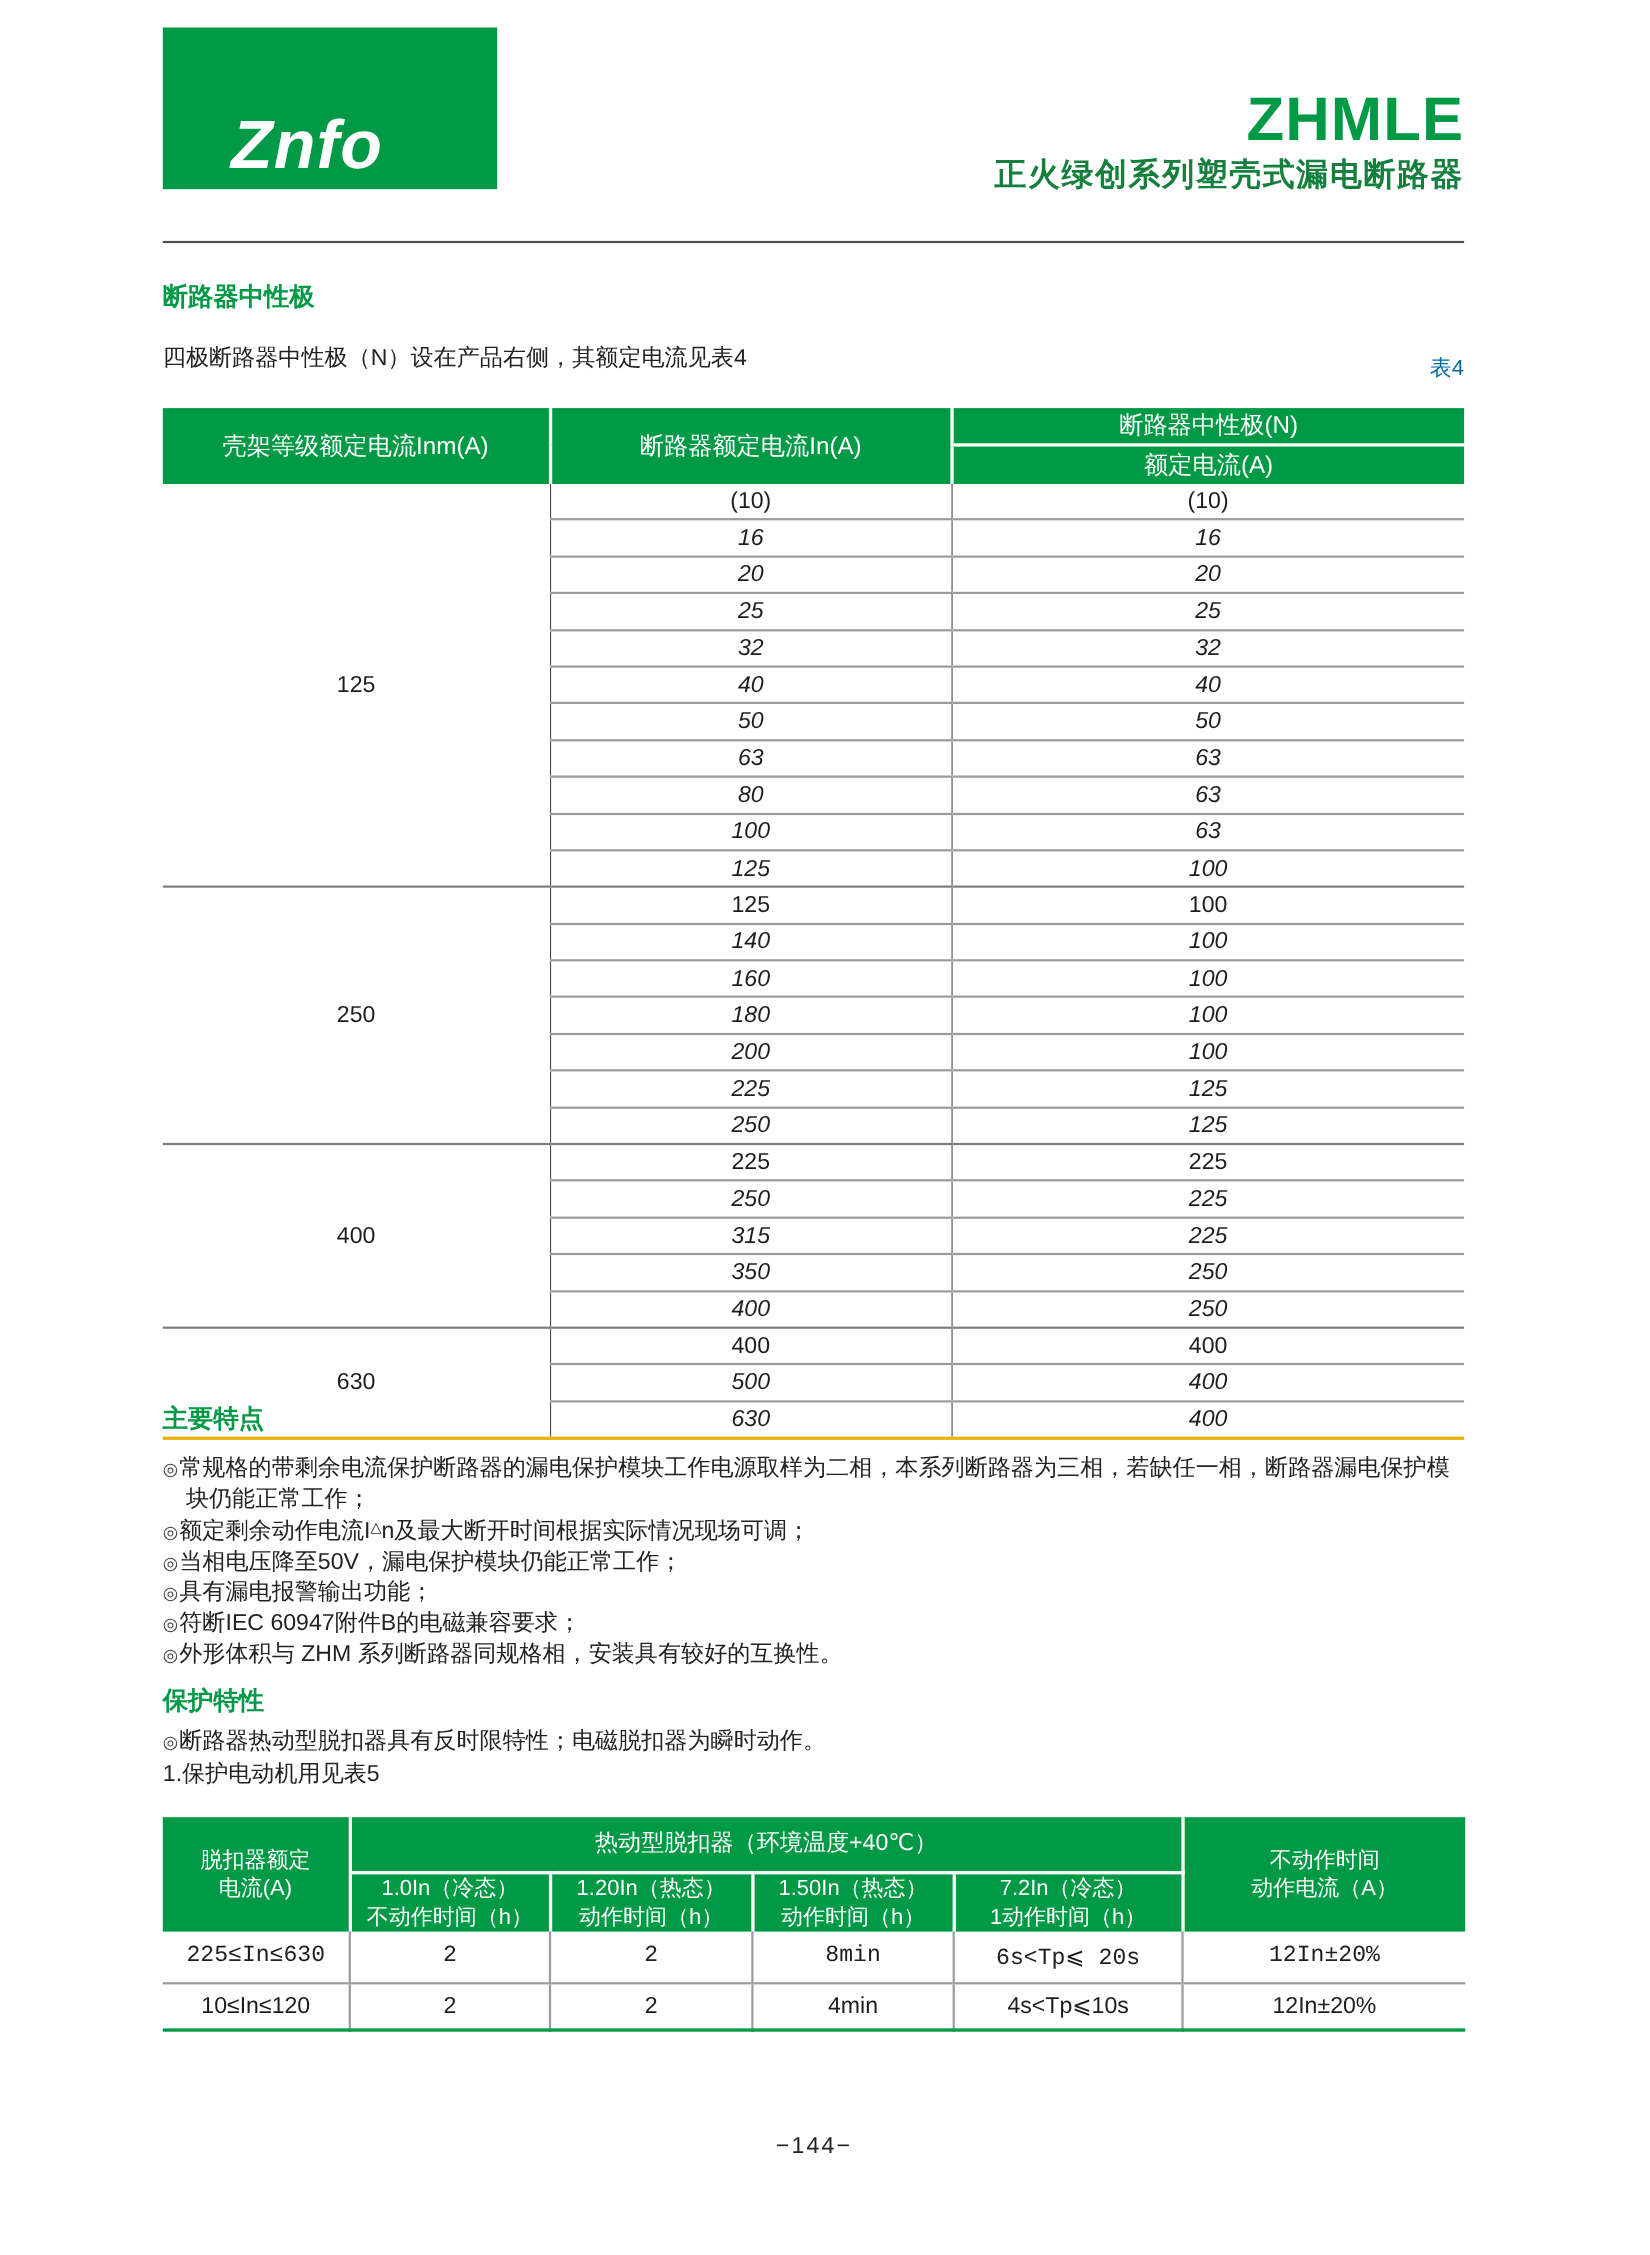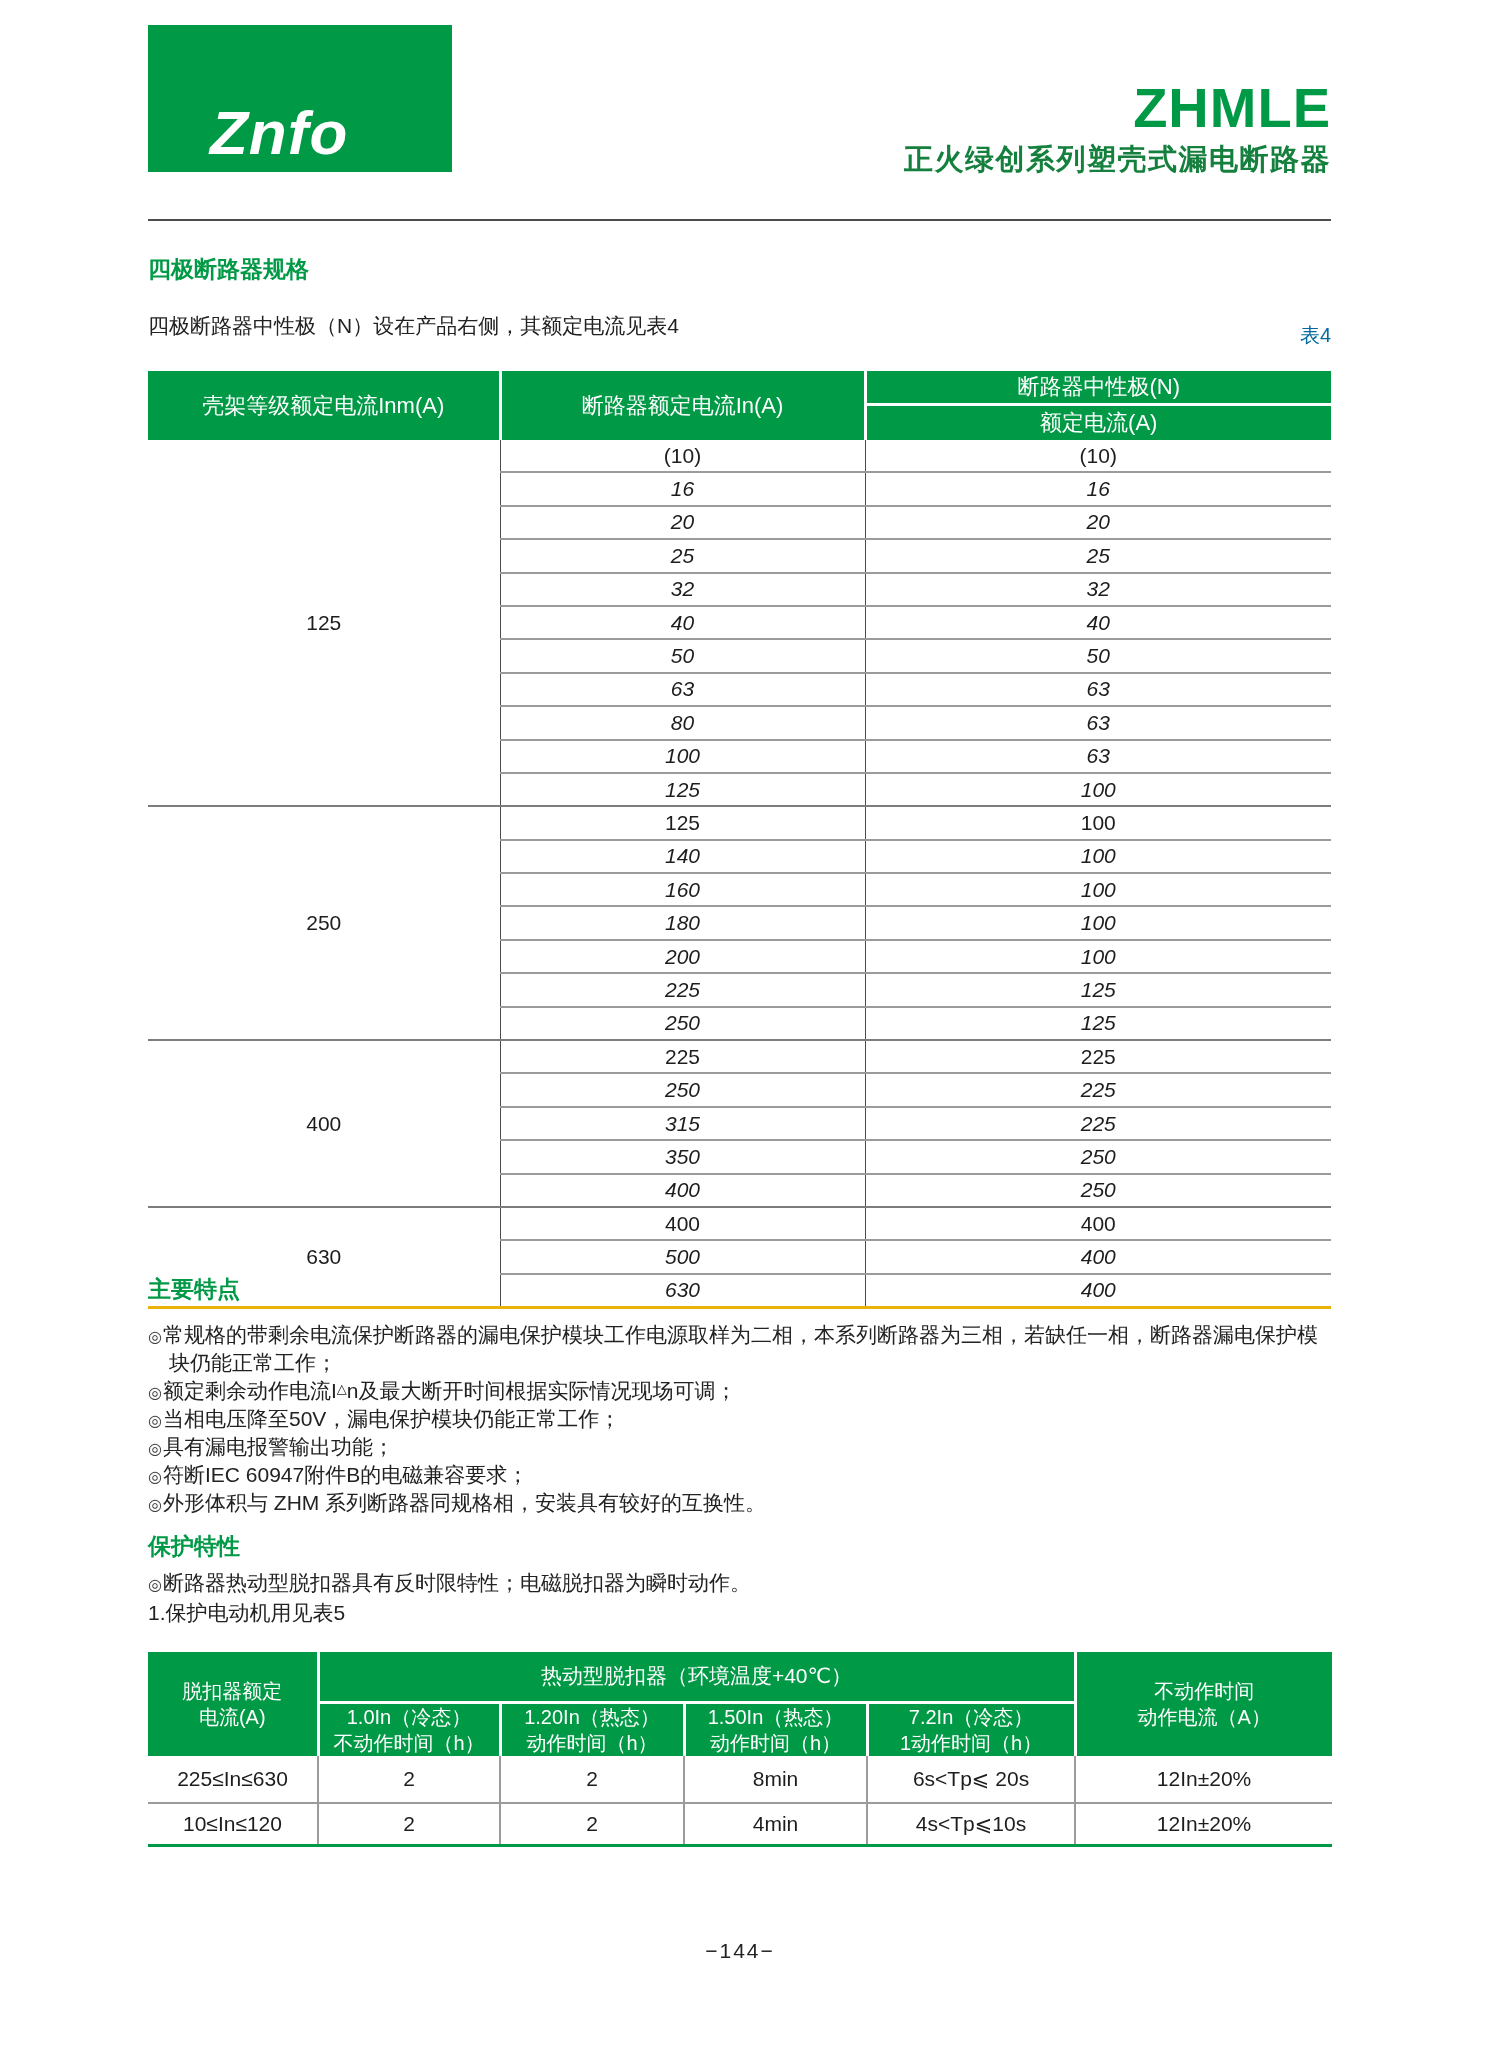--- a/index.html
+++ b/index.html
@@ -38,40 +38,40 @@
   .sup{font-size:13px;vertical-align:5px;}
   
   #t5{position:absolute;left:148px;top:1652px;width:1184px;border-bottom:3px solid #009945;}
   #t5 th{background:#009945;color:#fff;font-weight:normal;padding:0;text-align:center;font-size:20px;line-height:26px;}
   #t5 th.group{font-size:21px;}
   #t5 thead tr.h1{height:50px;}
   #t5 thead tr.h2{height:48px;margin-left:30px;}
   #t5 th.wl{border-left:3px solid #fff;}
   #t5 thead tr.h2 th{border-top:3px solid #fff;}
   #t5 td{padding:0;text-align:center;font-size:21px;color:#1d1d1d;}
-  #t5 tbody tr.r1{height:47px;}
+  #t5 tbody tr.r1{height:47px;font-family:Liberation Mono, monospace;}
   #t5 tbody tr.r2{height:43px;}
   #t5 td + td{border-left:2px solid #9b9b9b;}
   #t5 tbody tr.r2 td{border-top:2px solid #9b9b9b;}
   
   .page-num{position:absolute;left:0;top:1939px;width:1480px;text-align:center;font-size:21px;color:#222;letter-spacing:2px;}
 </style>
 </head>
 <body>
 
 <div class="logo-block">
   <span class="logo-text">Znfo</span>
 </div>
 <div class="brand">
   <div class="brand-name">ZHMLE</div>
   <div class="brand-sub">正火绿创系列塑壳式漏电断路器</div>
 </div>
 <div class="header-rule"></div>
 
-<div class="sec-title" style="top:258px">四极断路器规格</div>
+<div class="sec-title" style="top:258px">断路器中性极</div>
 <div class="plain" style="top:313px">四极断路器中性极（N）设在产品右侧，其额定电流见表4</div>
 <div class="table-label" style="top:325px">表4</div>
 
 <table id="t4">
   <colgroup>
       <col style="width:352px">
       <col style="width:365px">
       <col style="width:466px">
     </colgroup>
   <thead>

